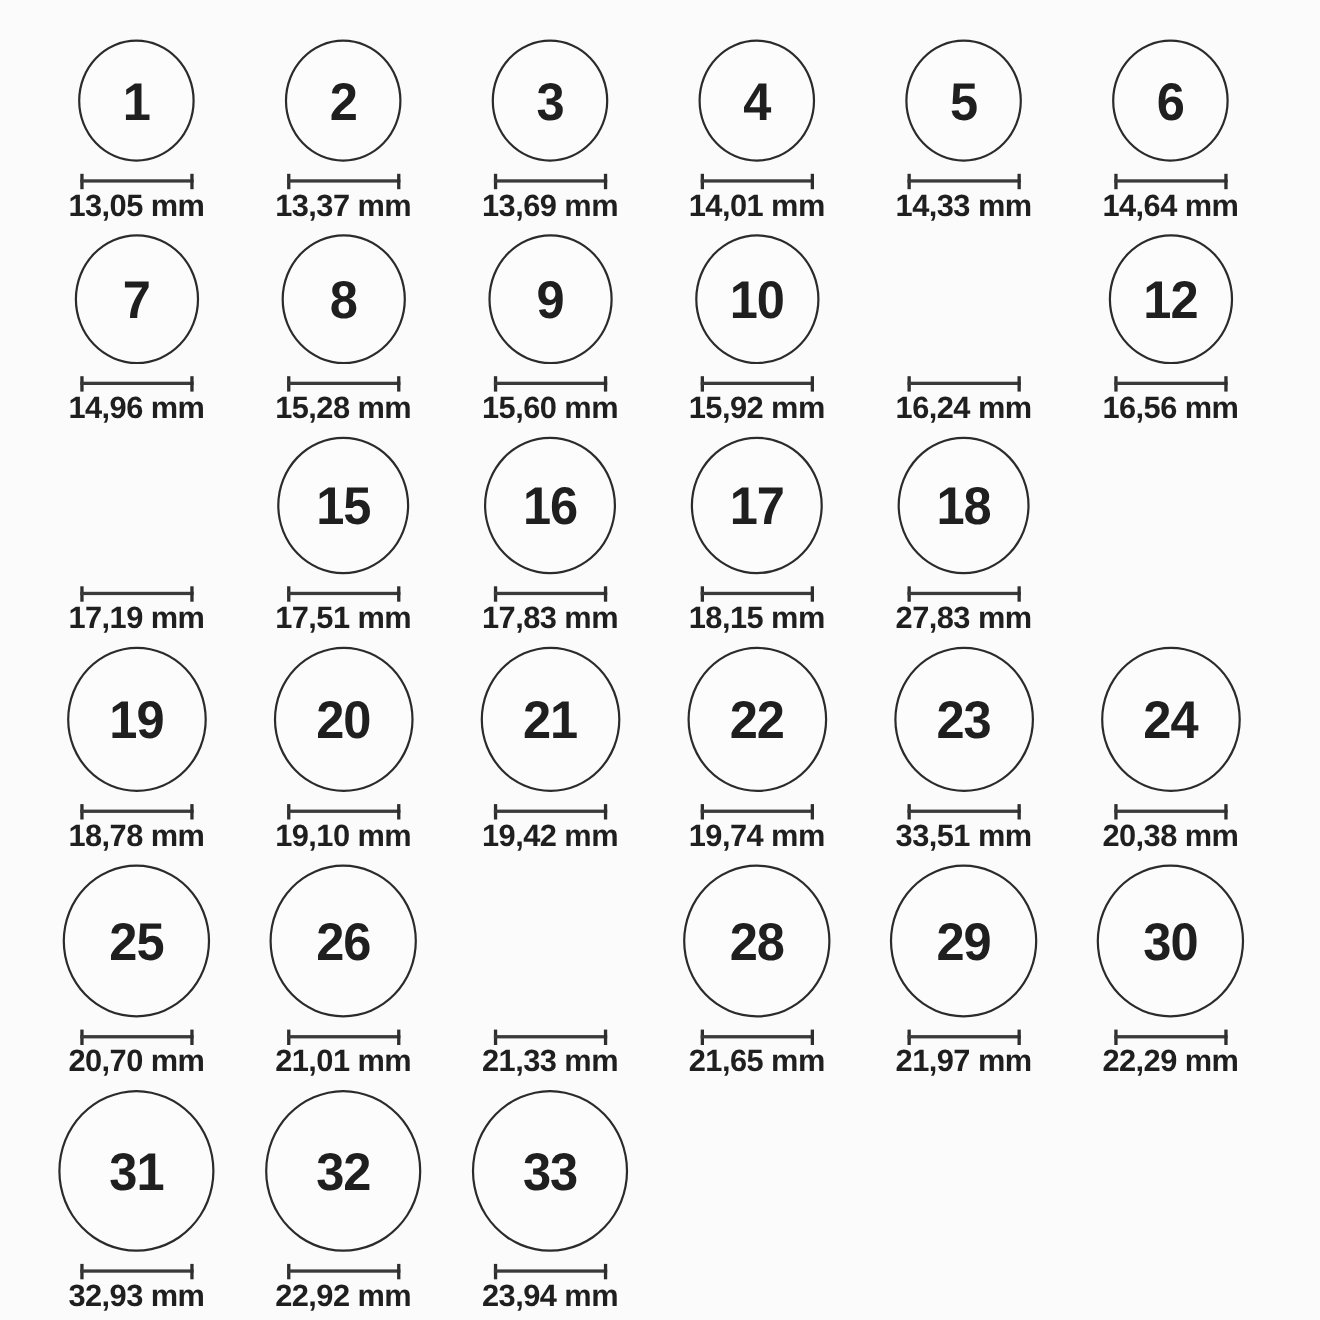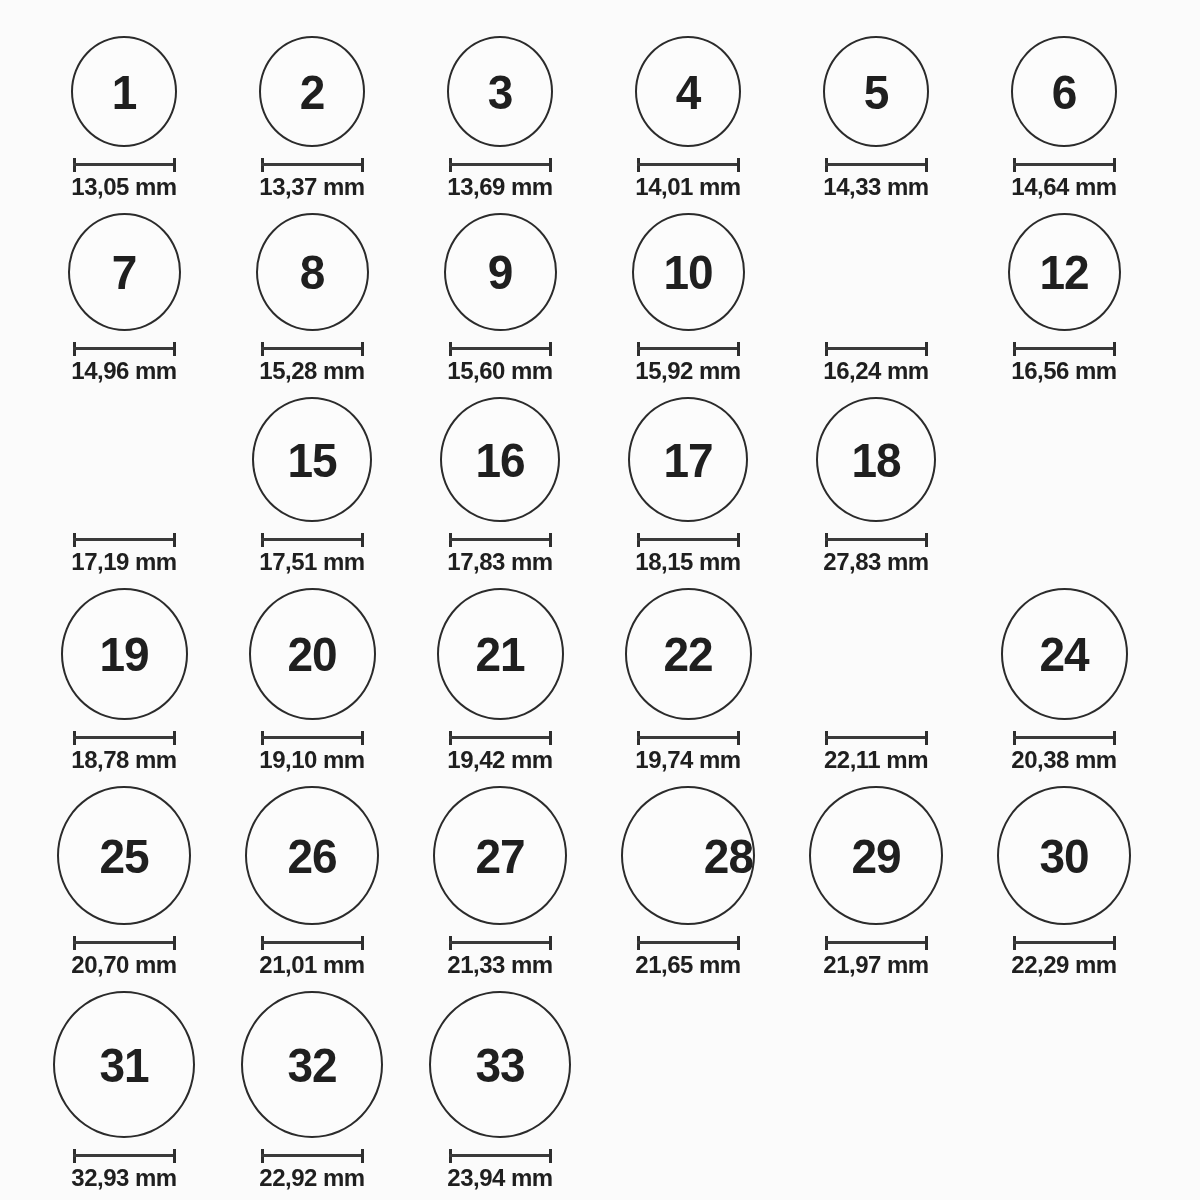--- a/index.html
+++ b/index.html
@@ -63,21 +63,21 @@
     position: absolute;
     top: 0;
     width: 3px;
     height: 14px;
     background: #2e2e2e;
   }
   .measure::before { left: 0; }
   .measure::after { right: 0; }
   .label {
     margin-top: 3px;
-    font-size: 24px;
+    font-size: 28px;
     font-weight: 700;
     color: #1f1f1f;
     letter-spacing: -0.5px;
     height: 24px;
     line-height: 24px;
     white-space: nowrap;
   }
 </style>
 </head>
 <body>
@@ -267,24 +267,27 @@
       <div class="cell">
         <div class="circle" style="width: 127px; height: 132px;">
           <span class="num">22</span>
         </div>
         <div class="measure">
           <div class="bar"></div>
         </div>
         <div class="label">19,74 mm</div>
       </div>
       <div class="cell">
-        <div class="measure">
-          <div class="bar"></div>
-        </div>
-        <div class="label">22,11 mm</div>
+        <div class="circle" style="width: 127px; height: 132px;">
+          <span class="num">23</span>
+        </div>
+        <div class="measure">
+          <div class="bar"></div>
+        </div>
+        <div class="label">33,51 mm</div>
       </div>
       <div class="cell">
         <div class="circle" style="width: 127px; height: 132px;">
           <span class="num">24</span>
         </div>
         <div class="measure">
           <div class="bar"></div>
         </div>
         <div class="label">20,38 mm</div>
       </div>
@@ -302,30 +305,27 @@
       <div class="cell">
         <div class="circle" style="width: 134px; height: 139px; text-align: right;">
           <span class="num">26</span>
         </div>
         <div class="measure">
           <div class="bar"></div>
         </div>
         <div class="label">21,01 mm</div>
       </div>
       <div class="cell">
+        <div class="measure">
+          <div class="bar"></div>
+        </div>
+        <div class="label">21,33 mm</div>
+      </div>
+      <div class="cell">
         <div class="circle" style="width: 134px; height: 139px;">
-          <span class="num">27</span>
-        </div>
-        <div class="measure">
-          <div class="bar"></div>
-        </div>
-        <div class="label">21,33 mm</div>
-      </div>
-      <div class="cell">
-        <div class="circle" style="width: 134px; height: 139px; justify-content: flex-end;">
           <span class="num">28</span>
         </div>
         <div class="measure">
           <div class="bar"></div>
         </div>
         <div class="label">21,65 mm</div>
       </div>
       <div class="cell">
         <div class="circle" style="width: 134px; height: 139px;">
           <span class="num">29</span>

